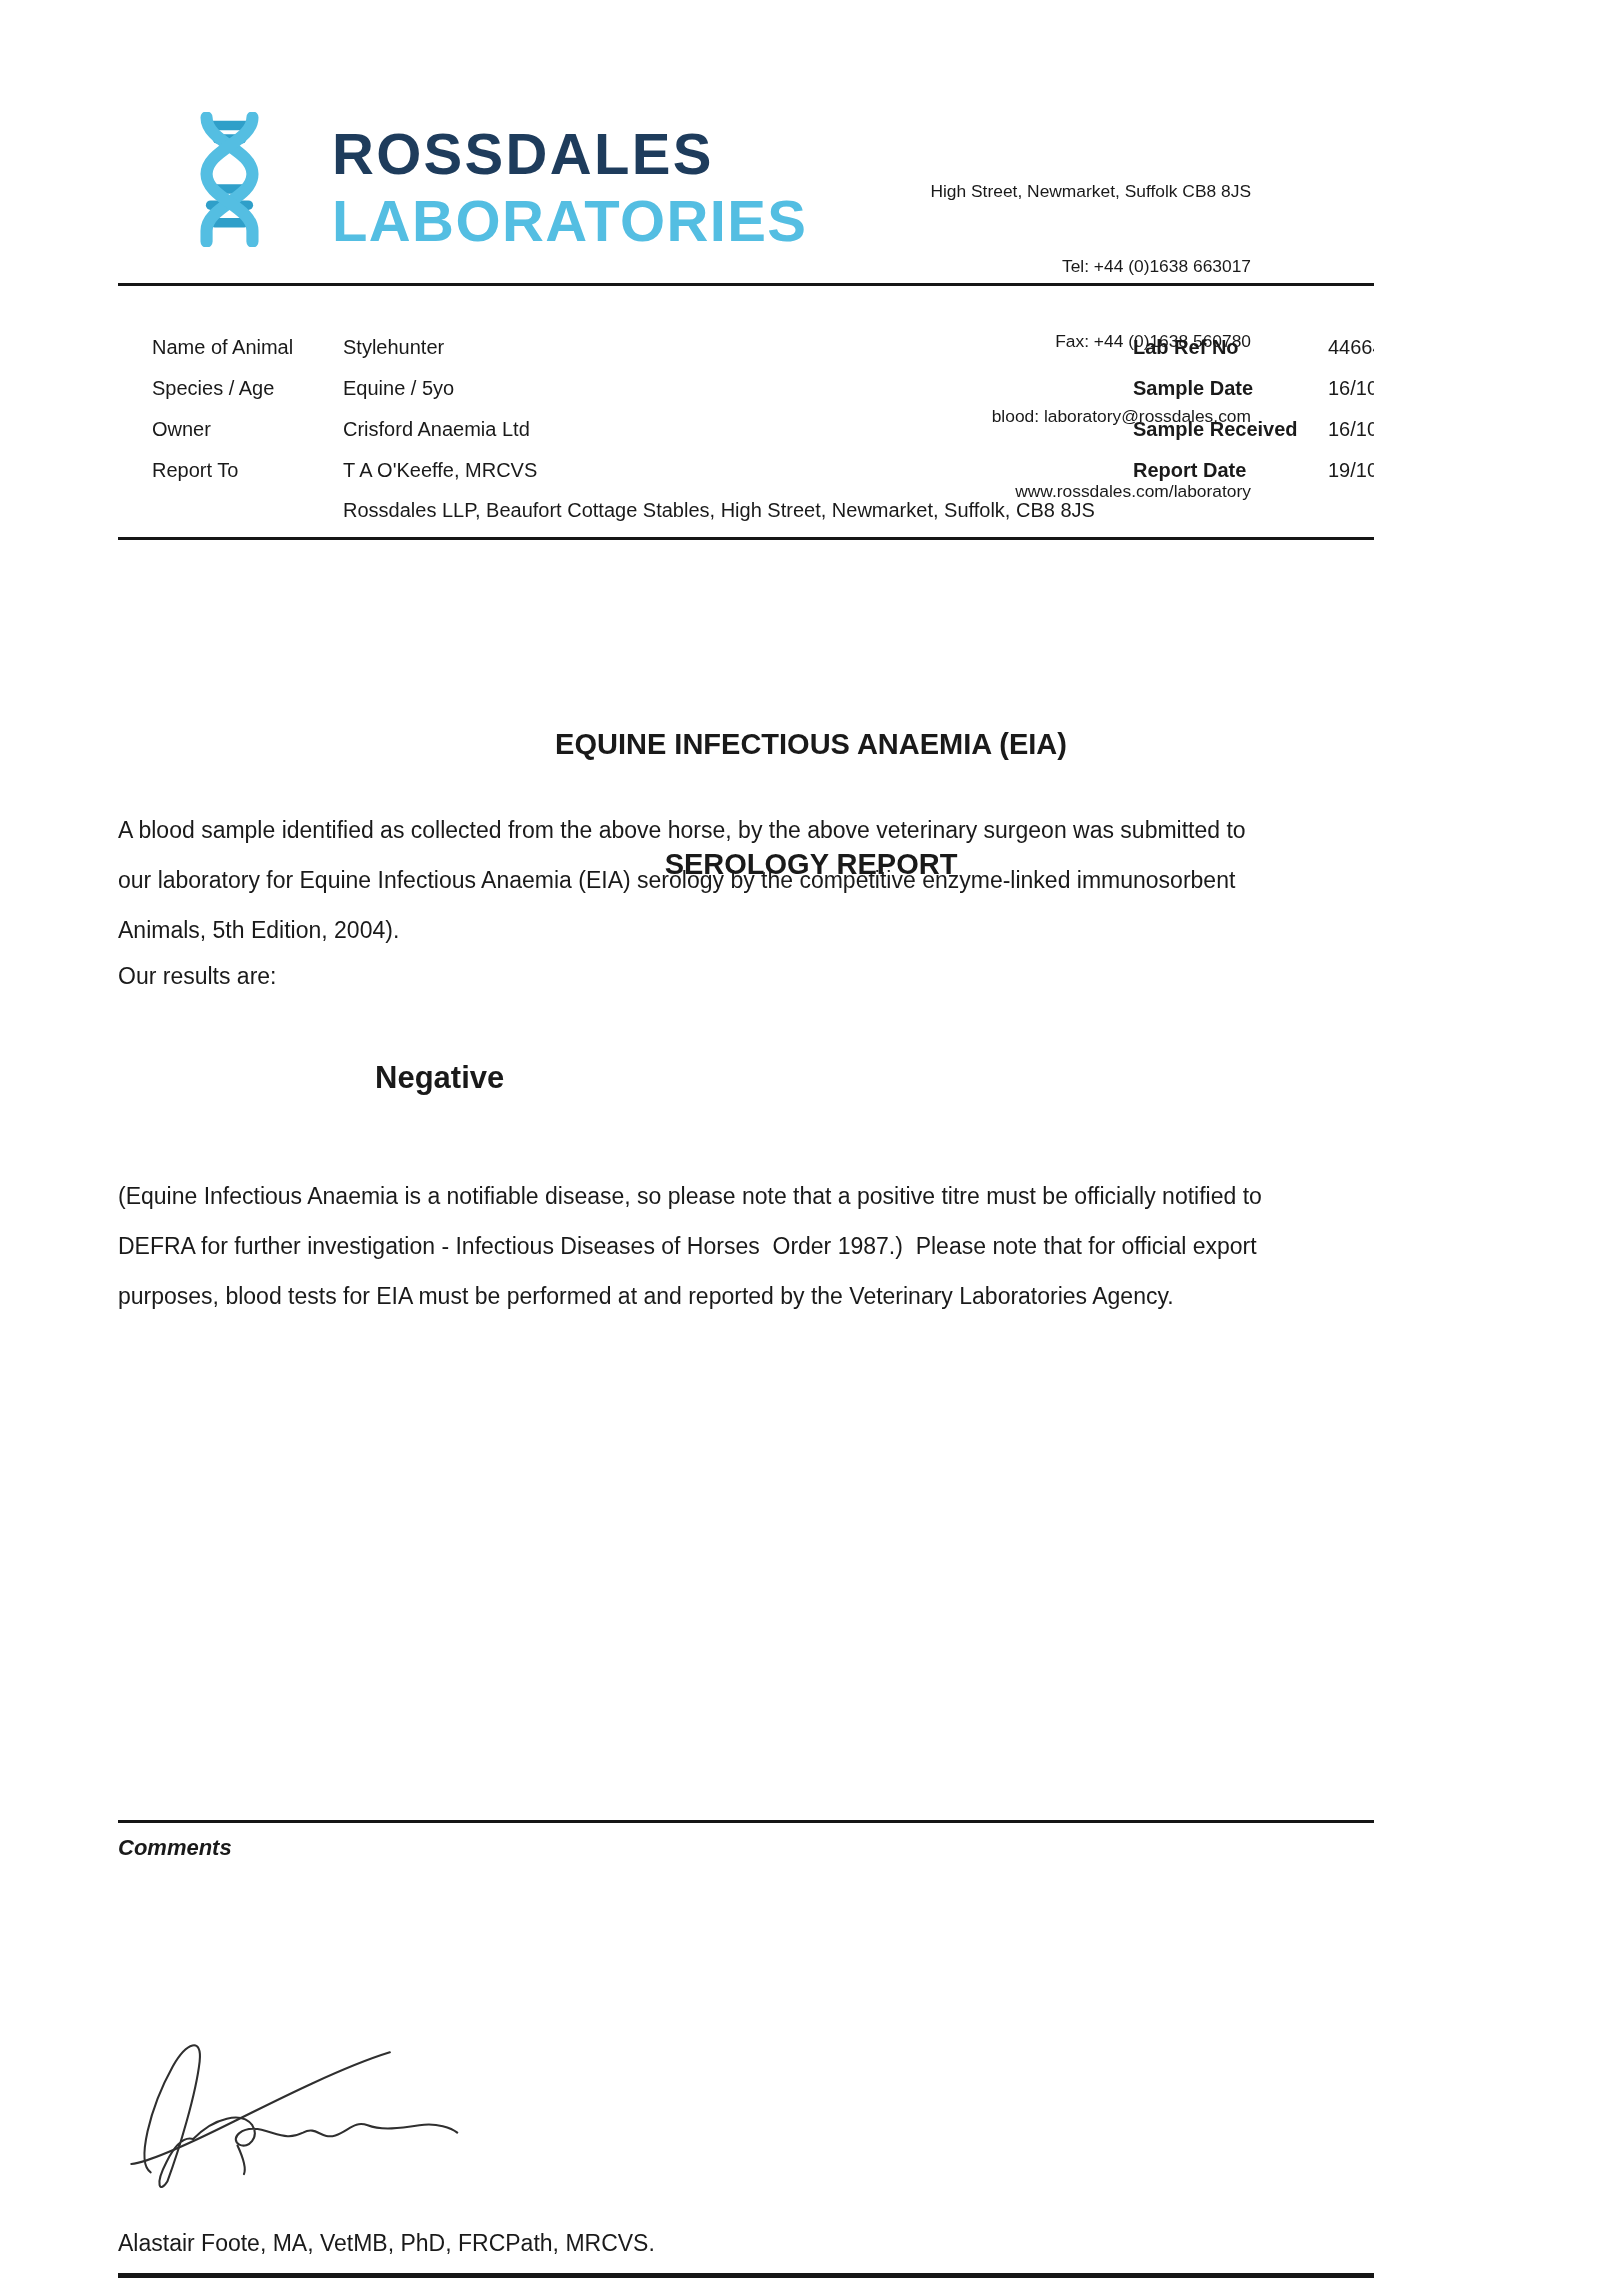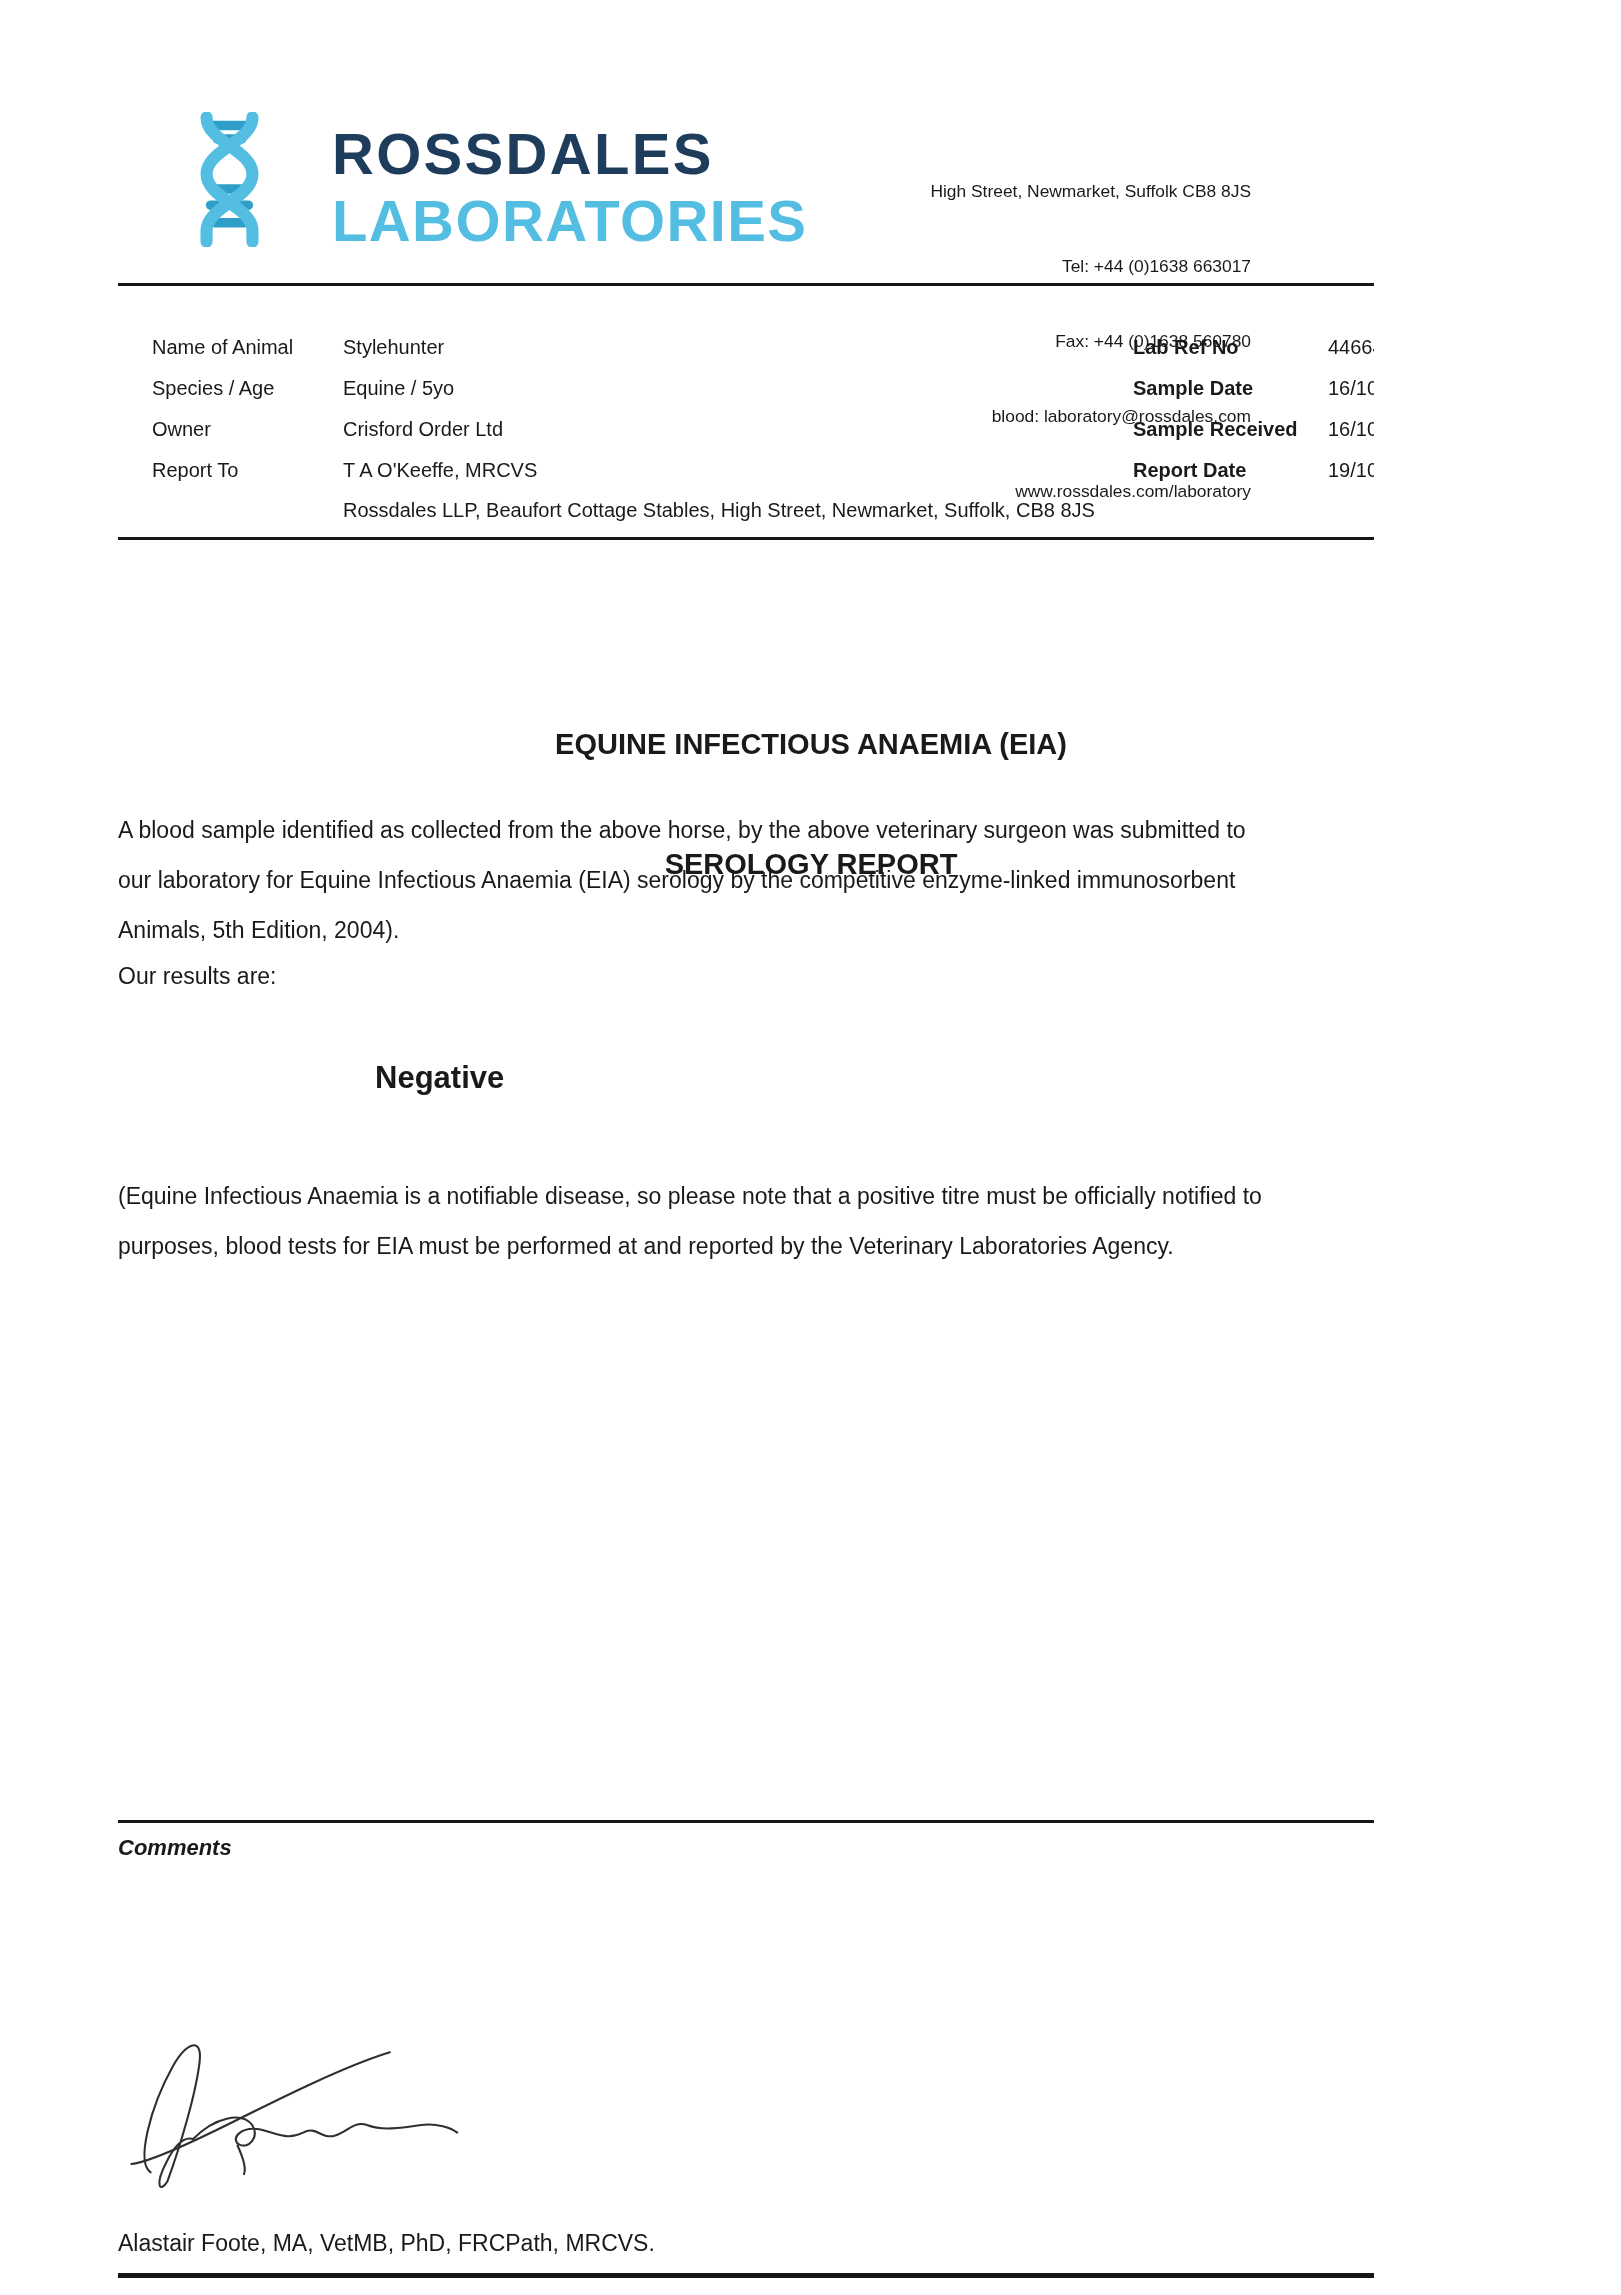--- a/index.html
+++ b/index.html
@@ -120,21 +120,21 @@
     <div class="info-row">
       <span class="lbl">Name of Animal</span>
       <span class="val">Stylehunter</span>
     </div>
     <div class="info-row">
       <span class="lbl">Species / Age</span>
       <span class="val">Equine / 5yo</span>
     </div>
     <div class="info-row">
       <span class="lbl">Owner</span>
-      <span class="val">Crisford Order Ltd</span>
+      <span class="val">Crisford Anaemia Ltd</span>
     </div>
     <div class="info-row">
       <span class="lbl">Report To</span>
       <span class="val">T A O'Keeffe, MRCVS</span>
     </div>
   </div>
   <div class="info-address">Rossdales LLP, Beaufort Cottage Stables, High Street, Newmarket, Suffolk, CB8 8JS</div>
 
   <div class="details-right">
     <div class="info-row">
@@ -167,20 +167,21 @@
     <div class="line">our laboratory for Equine Infectious Anaemia (EIA) serology by the competitive enzyme-linked immunosorbent</div>
     <div class="line">Animals, 5th Edition, 2004).</div>
   </div>
 
   <div class="results-label">Our results are:</div>
 
   <div class="result-value">Negative</div>
 
   <div class="para note-para">
     <div class="line">(Equine Infectious Anaemia is a notifiable disease, so please note that a positive titre must be officially notified to</div>
+    <div class="line">DEFRA for further investigation - Infectious Diseases of Horses  Order 1987.)  Please note that for official export</div>
     <div class="line">purposes, blood tests for EIA must be performed at and reported by the Veterinary Laboratories Agency.</div>
   </div>
 
   <div class="rule rule-3"></div>
   <div class="comments-heading">Comments</div>
 
   <div class="signature">
     <svg viewBox="0 0 730 360" width="100%" height="100%">
       <g fill="none" stroke="#2f2f2f" stroke-width="4.5" stroke-linecap="round" stroke-linejoin="round">
         <path d="M578 42 C 480 72, 340 142, 240 192 C 180 222, 60 280, 18 284"></path>

